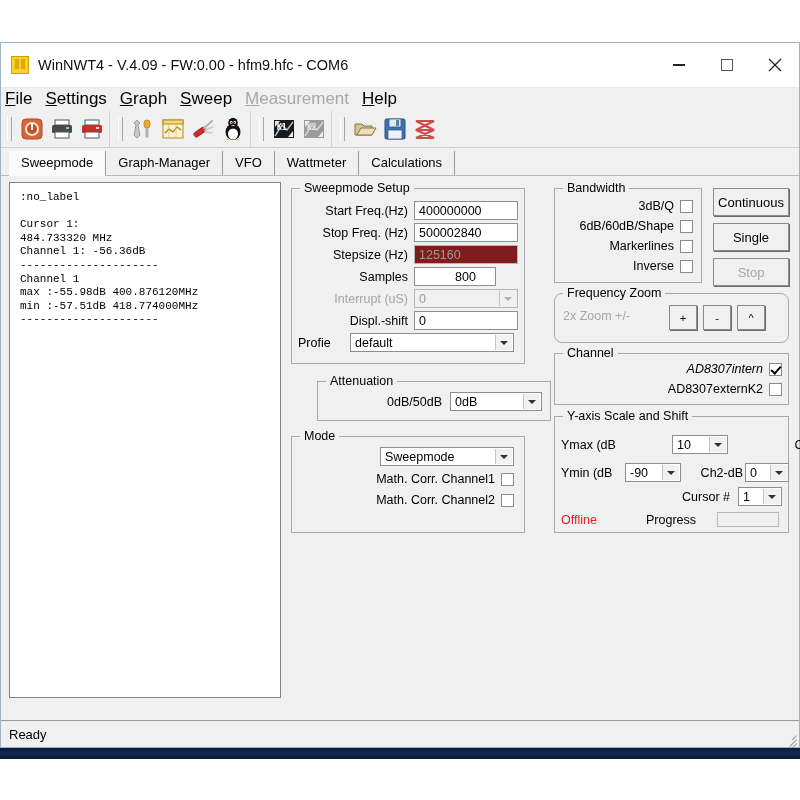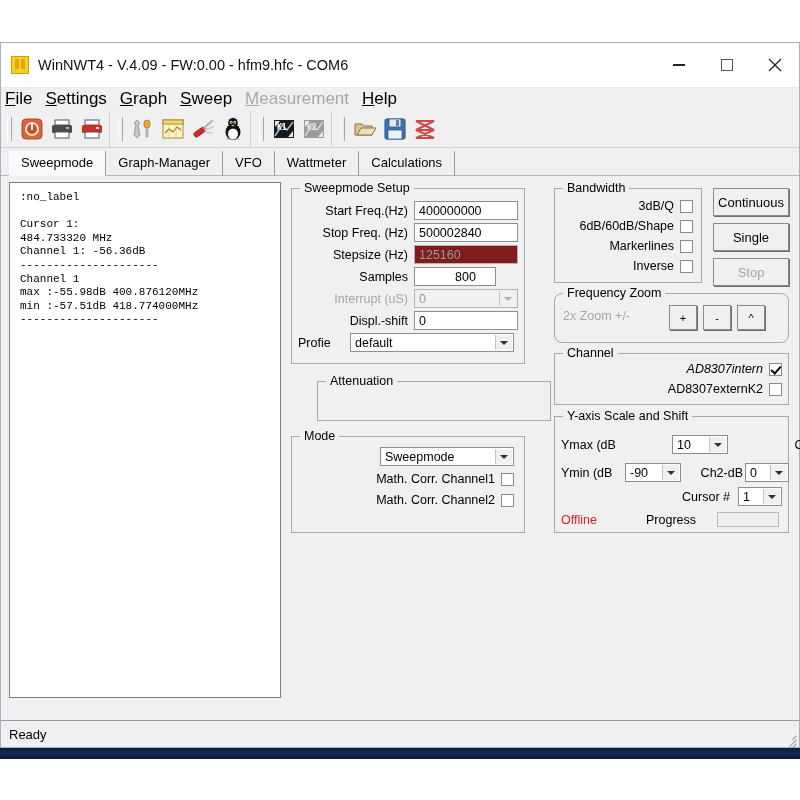--- a/index.html
+++ b/index.html
@@ -488,20 +488,29 @@
           <span class="arw">
               <i></i>
             </span>
         </div>
       </div>
 
     </div>
 
     <div class="gbox" style="left:290px; top:205px; width:234px; height:40px;margin-left:26px;">
       <div class="glabel">Attenuation</div>
+      <div class="row" style="left:6px; top:10px; width:222px;">
+        <div class="lbl" style="width:118px;">0dB/50dB</div>
+        <div class="combo" style="width:92px; margin-left:8px;">
+          <span>0dB</span>
+          <span class="arw">
+              <i></i>
+            </span>
+        </div>
+      </div>
     </div>
 
     <div class="gbox" style="left:290px; top:260px; width:234px; height:97px;">
       <div class="glabel">Mode</div>
       <div class="row" style="left:88px; top:10px;">
         <div class="combo" style="width:134px;">
           <span>Sweepmode</span>
           <span class="arw">
               <i></i>
             </span>

